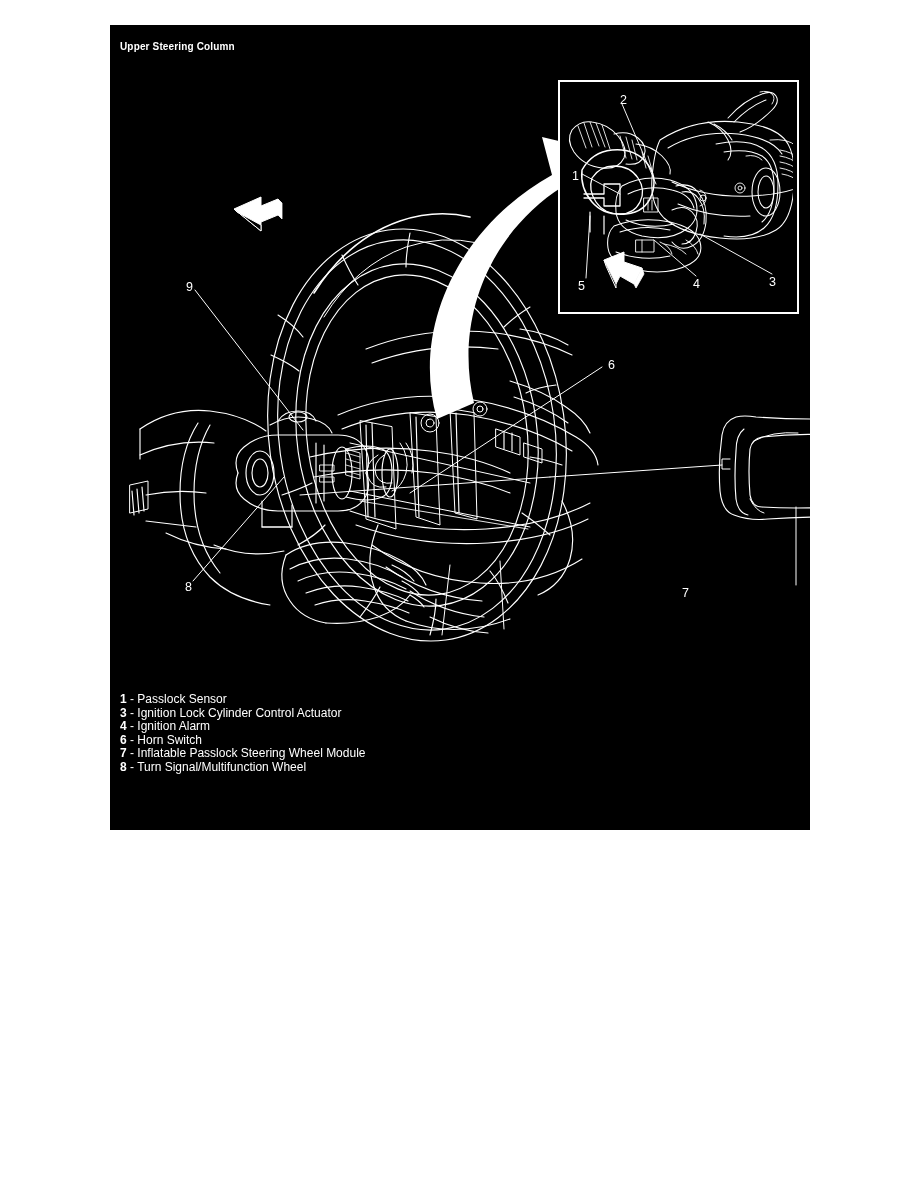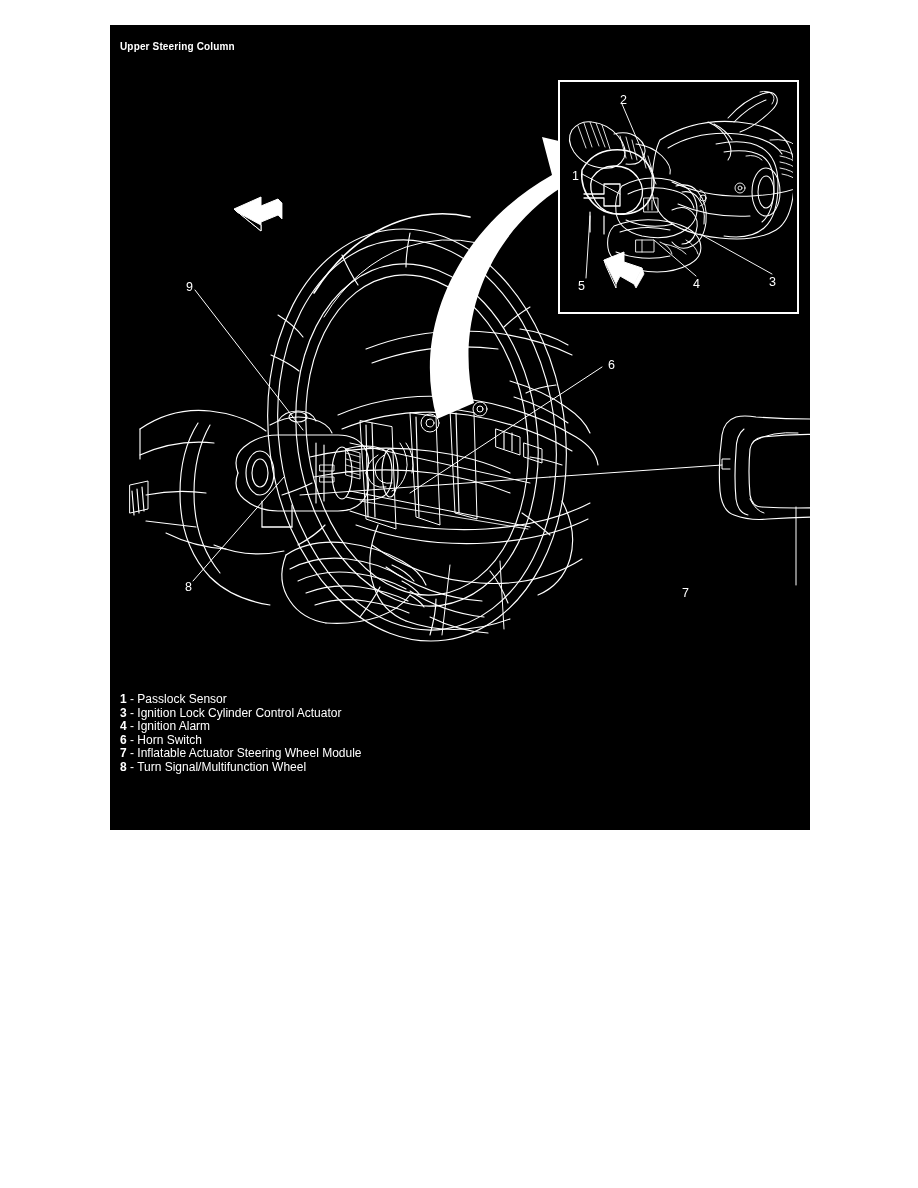--- a/index.html
+++ b/index.html
@@ -371,20 +371,20 @@
     <div class="legend-row">
       <span class="legend-num">3</span><span class="legend-sep"> - </span><span class="legend-label">Ignition Lock Cylinder Control Actuator</span>
     </div>
     <div class="legend-row">
       <span class="legend-num">4</span><span class="legend-sep"> - </span><span class="legend-label">Ignition Alarm</span>
     </div>
     <div class="legend-row">
       <span class="legend-num">6</span><span class="legend-sep"> - </span><span class="legend-label">Horn Switch</span>
     </div>
     <div class="legend-row">
-      <span class="legend-num">7</span><span class="legend-sep"> - </span><span class="legend-label">Inflatable Actuator Steering Wheel Module</span>
+      <span class="legend-num">7</span><span class="legend-sep"> - </span><span class="legend-label">Inflatable Passlock Steering Wheel Module</span>
     </div>
     <div class="legend-row">
       <span class="legend-num">8</span><span class="legend-sep"> - </span><span class="legend-label">Turn Signal/Multifunction Wheel</span>
     </div>
   </div>
 
 </div>
 
 </body></html>

